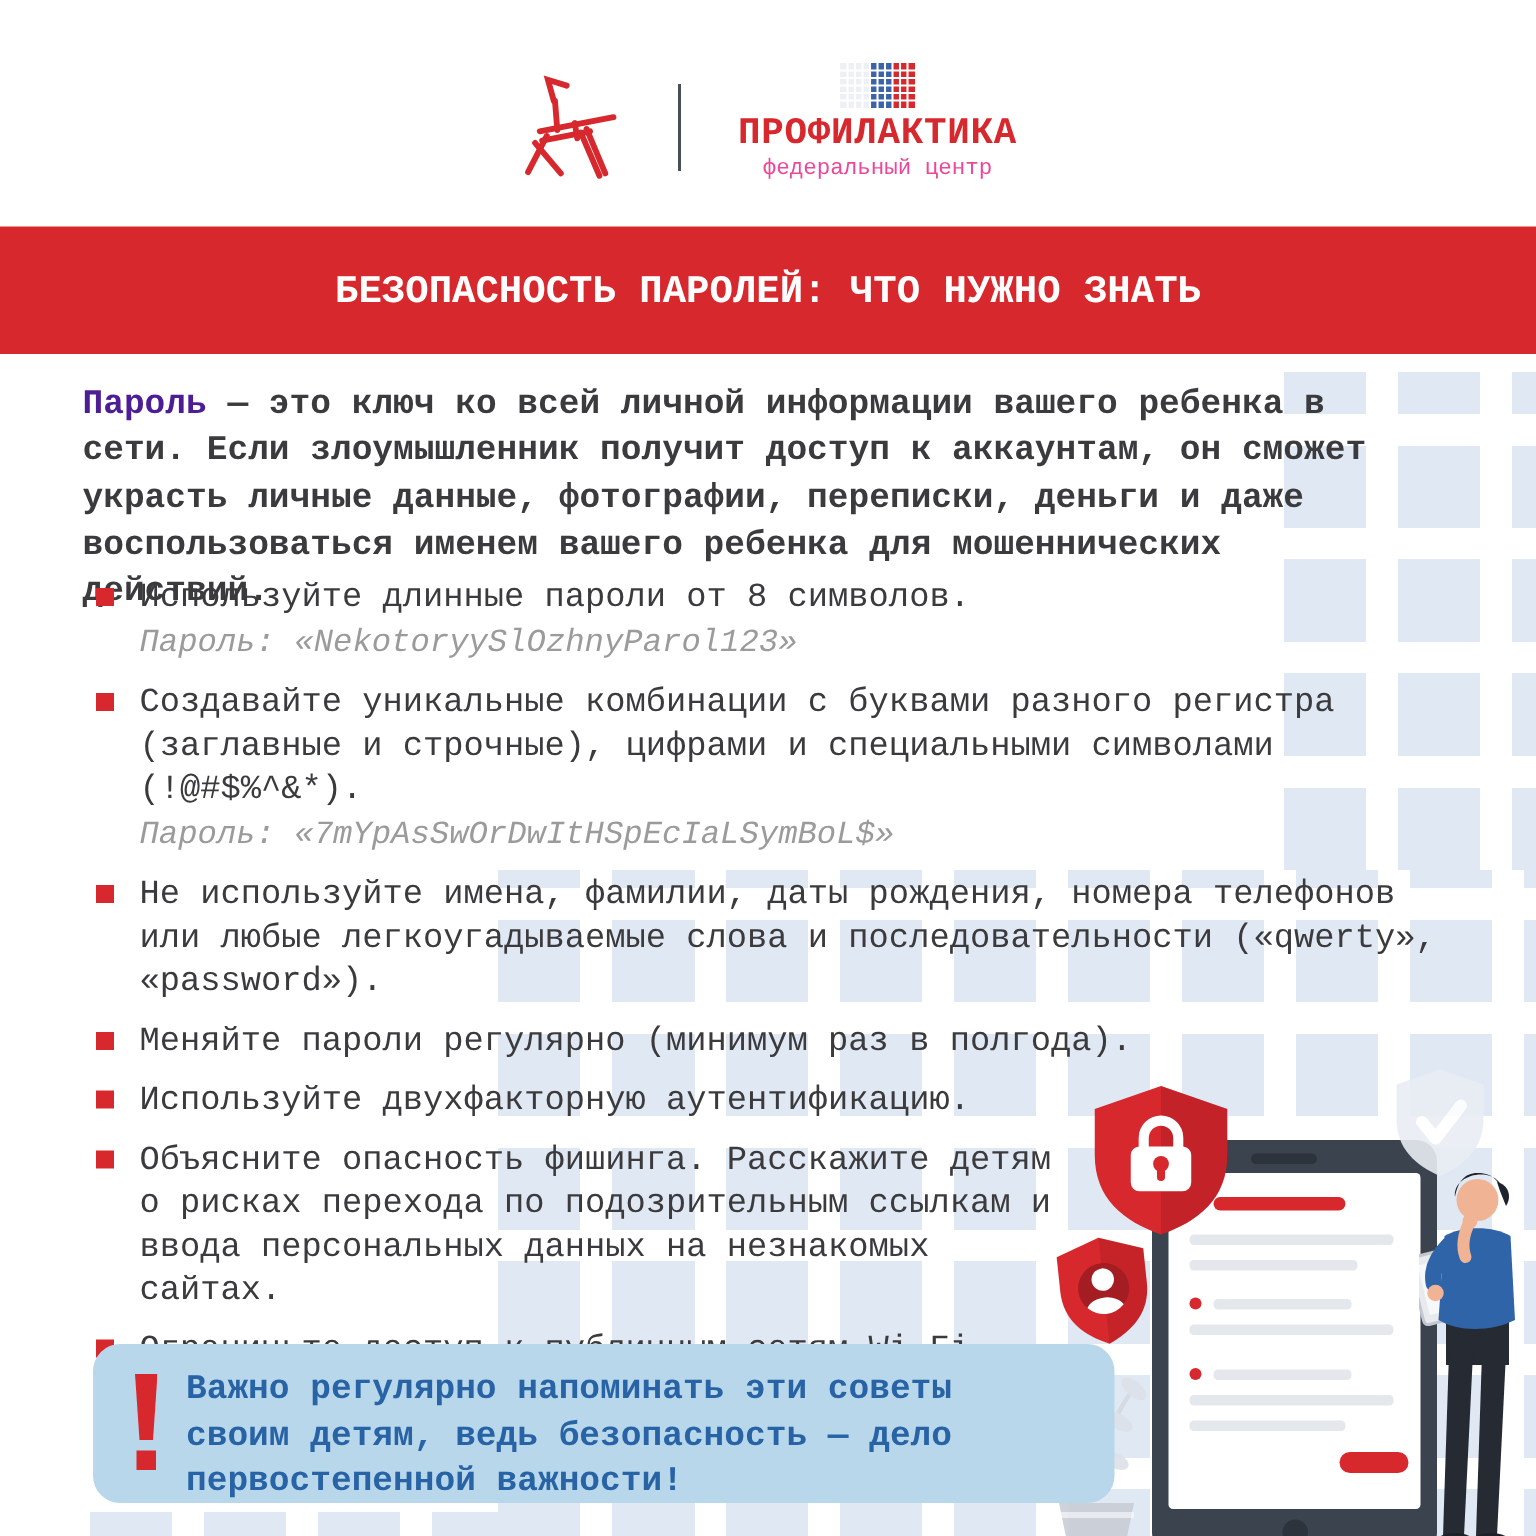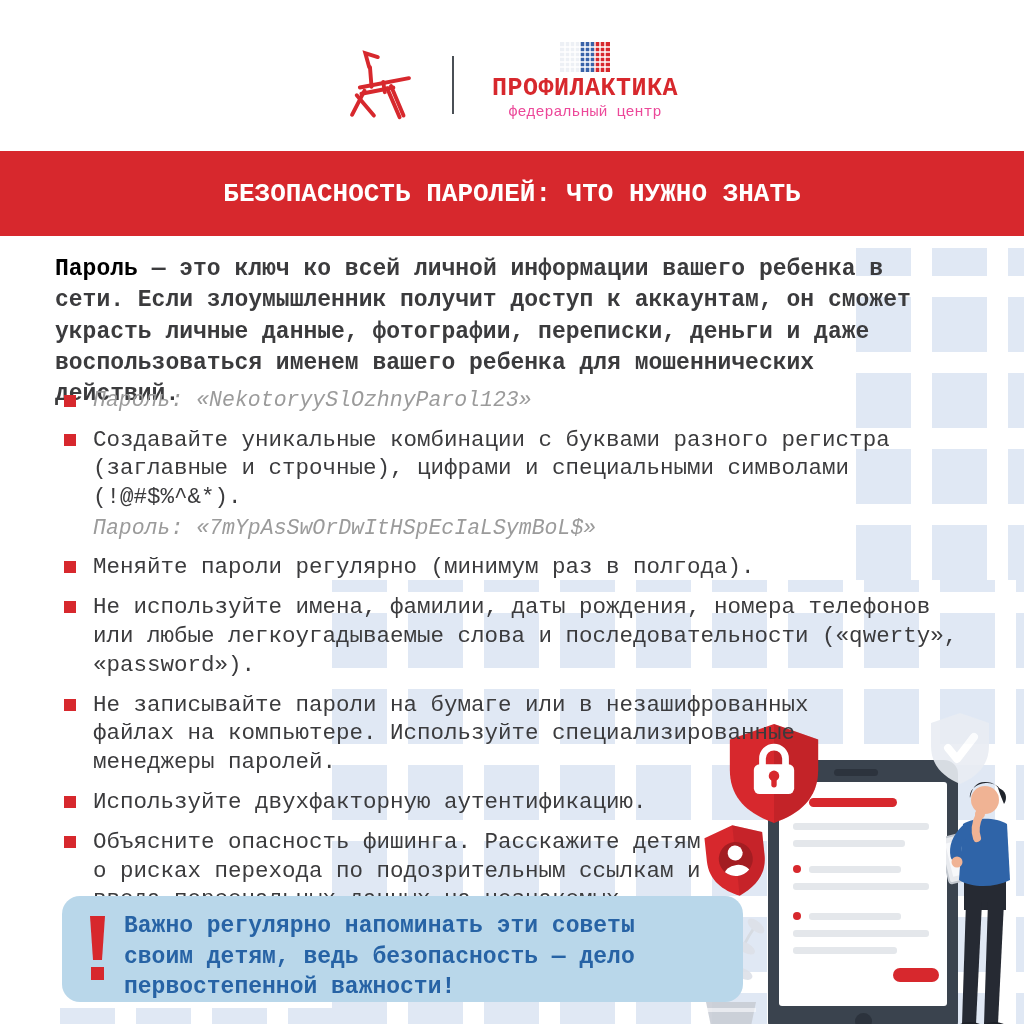--- a/index.html
+++ b/index.html
@@ -35,21 +35,21 @@
   }
   .banner h1{
     margin:0;color:#fff;font-size:26px;font-weight:bold;letter-spacing:0;white-space:nowrap;
   }
 
   
   .intro{
     position:absolute;left:55px;top:230px;width:866px;z-index:2;
     font-size:23px;font-weight:bold;line-height:1.36;color:#3b3b3d;
   }
-  .intro .hl{color:#000000;}
+  .intro .hl{color:#4c1d95;}
 
   
   ul.tips{position:absolute;left:62px;top:360px;width:900px;margin:0;padding:0;list-style:none;z-index:2;}
   ul.tips li{
     position:relative;padding-left:31px;margin-bottom:11px;
     font-size:22.5px;line-height:1.28;color:#3b3b3d;
   }
   ul.tips li::before{
     content:"";position:absolute;left:2px;top:8px;width:12px;height:12px;background:#d7282d;
   }
@@ -150,34 +150,32 @@
     <h1>БЕЗОПАСНОСТЬ ПАРОЛЕЙ: ЧТО НУЖНО ЗНАТЬ</h1>
   </div>
 
   <div class="intro">
     <span class="hl">Пароль</span>
     <span>— это ключ ко всей личной информации вашего ребенка в сети. Если злоумышленник получит доступ к аккаунтам, он сможет украсть личные данные, фотографии, переписки, деньги и даже воспользоваться именем вашего ребенка для мошеннических действий.</span>
   </div>
 
   <ul class="tips">
     <li>
+      <span>Используйте длинные пароли от 8 символов.</span>
       <span class="example">Пароль: «NekotoryySlOzhnyParol123»</span>
     </li>
     <li>
       <span>Создавайте уникальные комбинации с буквами разного регистра (заглавные и строчные), цифрами и специальными символами (!@#$%^&amp;*).</span>
       <span class="example">Пароль: «7mYpAsSwOrDwItHSpEcIaLSymBoL$»</span>
     </li>
     <li>
+      <span>Не используйте имена, фамилии, даты рождения, номера телефонов или любые легкоугадываемые слова и последовательности («qwerty», «password»).</span>
+    </li>
+    <li>
       <span>Меняйте пароли регулярно (минимум раз в полгода).</span>
-    </li>
-    <li>
-      <span>Не используйте имена, фамилии, даты рождения, номера телефонов или любые легкоугадываемые слова и последовательности («qwerty», «password»).</span>
-    </li>
-    <li class="w780">
-      <span>Не записывайте пароли на бумаге или в незашифрованных файлах на компьютере. Используйте специализированные менеджеры паролей.</span>
     </li>
     <li>
       <span>Используйте двухфакторную аутентификацию.</span>
     </li>
     <li class="narrow">
       <span>Объясните опасность фишинга. Расскажите детям о рисках перехода по подозрительным ссылкам и ввода персональных данных на незнакомых сайтах.</span>
     </li>
     <li>
       <span>Ограничьте доступ к публичным сетям Wi-Fi.</span>
     </li>

